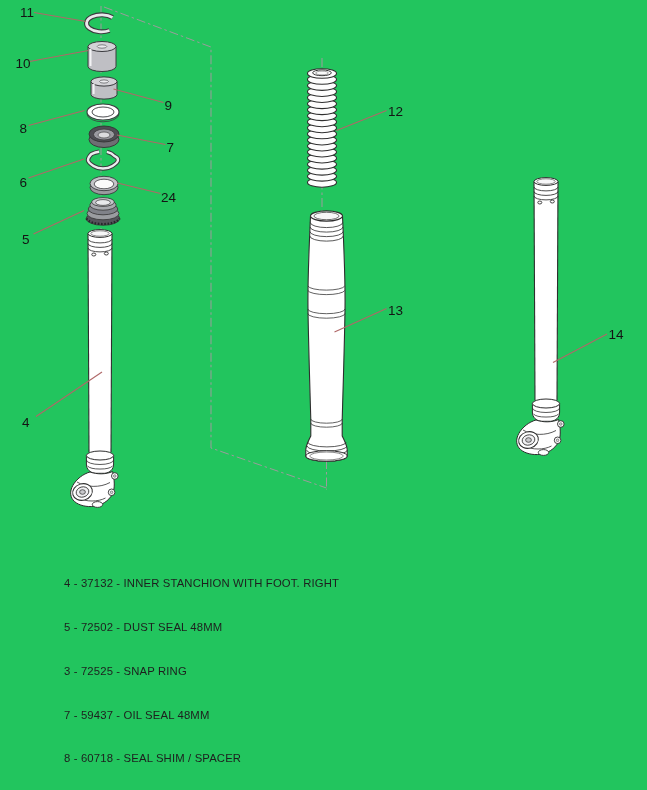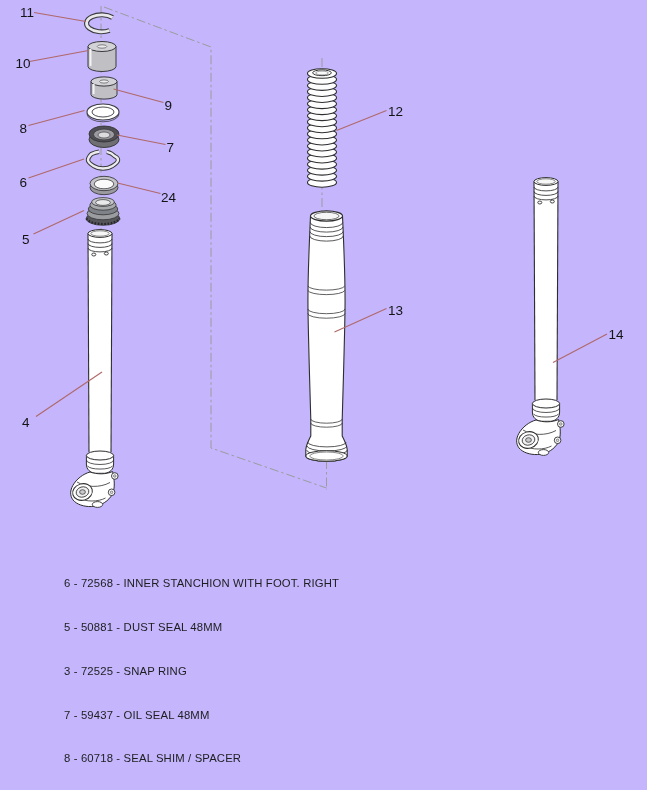--- a/index.html
+++ b/index.html
@@ -1,17 +1,17 @@
 <!DOCTYPE html>
 <html><head>
 <meta charset="utf-8">
 <style>
   html,body{margin:0;padding:0;background:#ffffff;}
   .canvas{
-    position:relative;width:647px;height:790px;background:#c4b5fd;overflow:hidden;
+    position:relative;width:647px;height:790px;background:#22c55e;overflow:hidden;
     font-family:"Liberation Sans",sans-serif;
   }
   svg{position:absolute;left:0;top:0;}
   svg text{
     font-family:"Liberation Sans",sans-serif;
     font-size:13.5px;fill:#141414;
   }
   .parts-list{
     position:absolute;left:64px;top:547px;width:420px;
     font-size:11.3px;line-height:14.6px;color:#1e1e1e;letter-spacing:0.15px;
@@ -188,22 +188,22 @@
     <text x="161" y="201.5">24</text>
     <text x="22" y="243.5">5</text>
     <text x="22" y="427">4</text>
     <text x="388" y="115.5">12</text>
     <text x="388" y="314.5">13</text>
     <text x="608.5" y="338.5">14</text>
   </g>
 </svg>
 
 <div class="parts-list">
-  <div>6 - 72568 - INNER STANCHION WITH FOOT. RIGHT</div>
-  <div>5 - 50881 - DUST SEAL 48MM</div>
+  <div>4 - 37132 - INNER STANCHION WITH FOOT. RIGHT</div>
+  <div>5 - 72502 - DUST SEAL 48MM</div>
   <div>3 - 72525 - SNAP RING</div>
   <div>7 - 59437 - OIL SEAL 48MM</div>
   <div>8 - 60718 - SEAL SHIM / SPACER</div>
   
   
   
   
   
   
   

